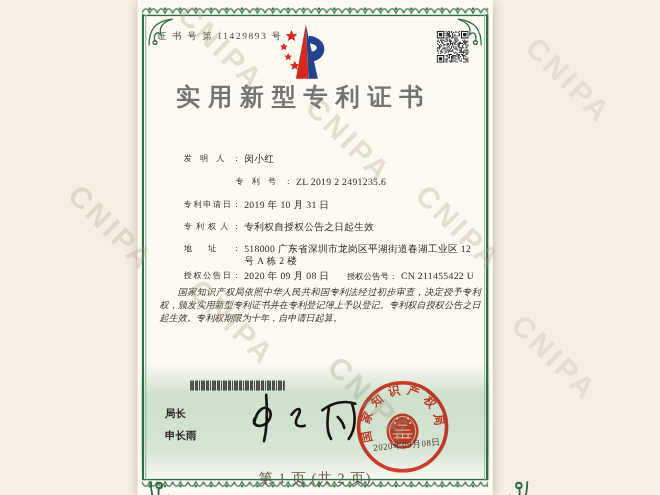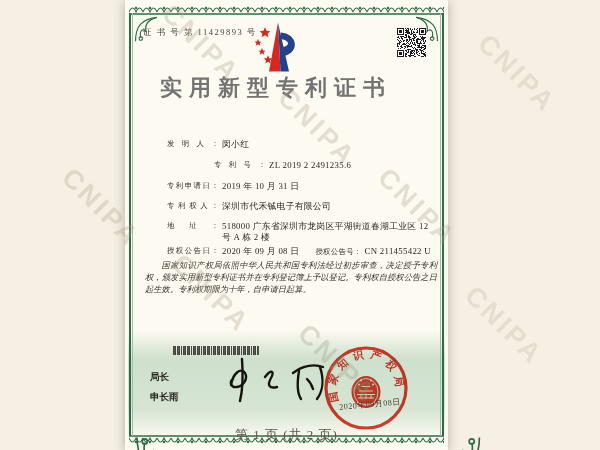--- a/index.html
+++ b/index.html
@@ -470,21 +470,21 @@
     <div class="frow fr1">
       <span class="flabel">发明人：</span><span class="fvalue">闵小红</span>
     </div>
     <div class="frow fr2">
       <span class="flabel">专利号：</span><span class="fvalue">ZL 2019 2 2491235.6</span>
     </div>
     <div class="frow fr3">
       <span class="flabel">专利申请日：</span><span class="fvalue">2019 年 10 月 31 日</span>
     </div>
     <div class="frow fr4">
-      <span class="flabel">专利权人：</span><span class="fvalue">深圳市代禾铖电子有限公司</span>
+      <span class="flabel">专利权人：</span><span class="fvalue">专利权自授权公告之日起生效</span>
     </div>
     <div class="frow fr5">
       <span class="flabel">地址：</span><span class="fvalue">518000 广东省深圳市龙岗区平湖街道春湖工业区 12 号 A 栋 2 楼</span>
     </div>
     <div class="frow fr6">
       <span class="flabel">授权公告日：</span><span class="fvalue">2020 年 09 月 08 日</span><span class="g2label">授权公告号：</span><span class="fvalue">CN 211455422 U</span>
     </div>
 
     <div class="paras">
       <p>国家知识产权局依照中华人民共和国专利法经过初步审查，决定授予专利权，颁发实用新型专利证书并在专利登记簿上予以登记。专利权自授权公告之日起生效。专利权期限为十年，自申请日起算。</p>

